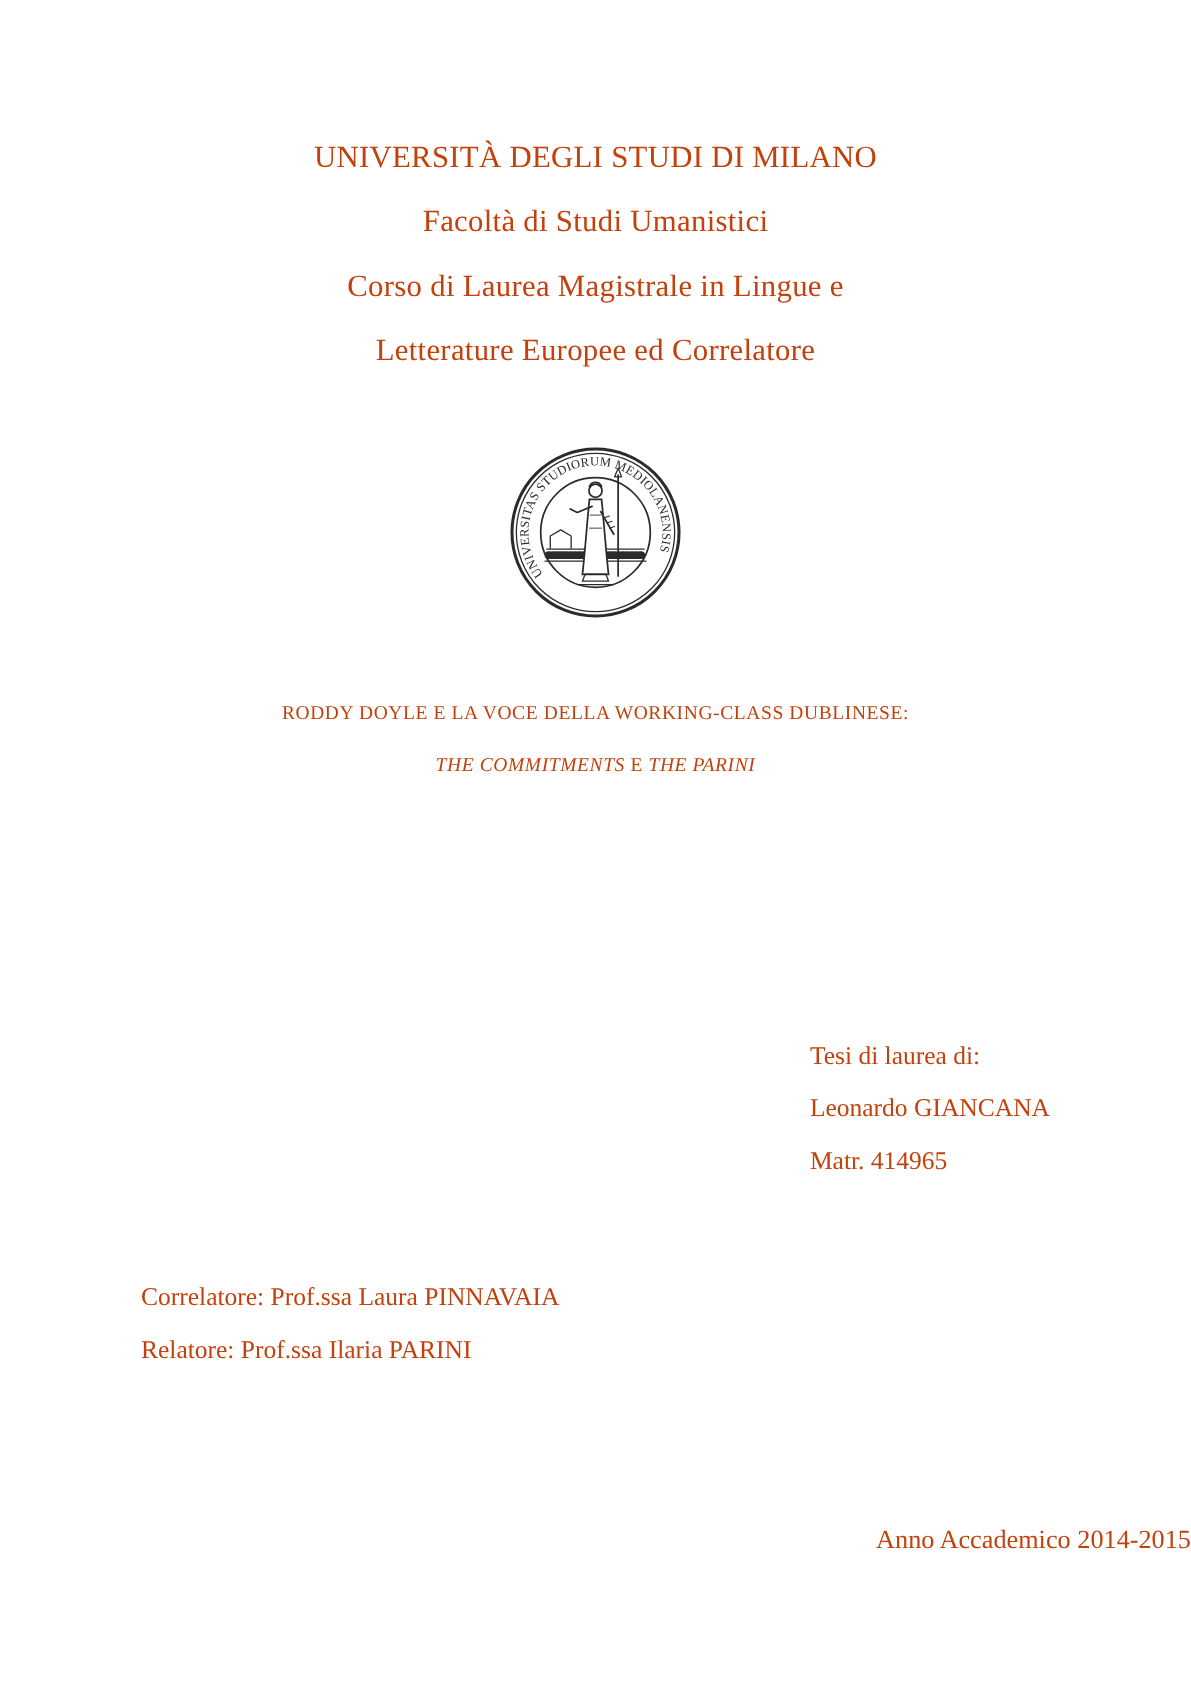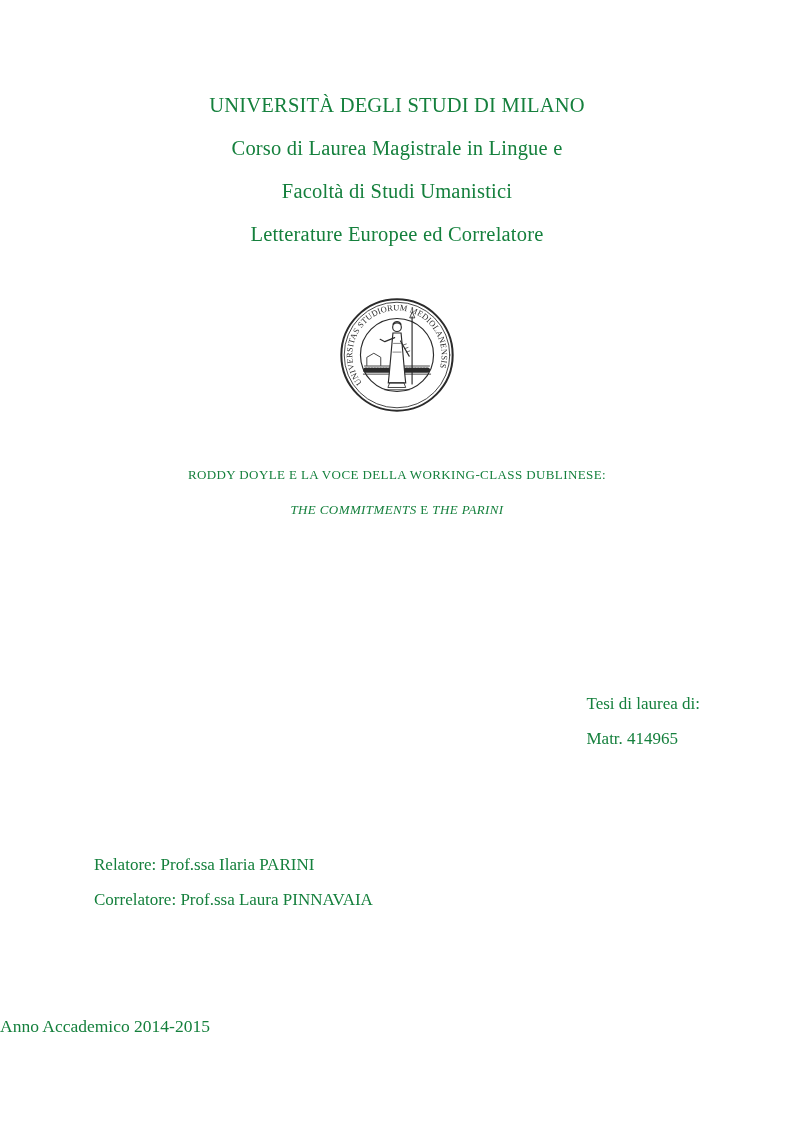--- a/index.html
+++ b/index.html
@@ -5,21 +5,21 @@
   html, body {
     margin: 0;
     padding: 0;
     background: #ffffff;
   }
   .page {
     position: relative;
     width: 794px;
     height: 1123px;
     background: #ffffff;
-    color: #15803d;
+    color: #c2410c;
     font-family: "Liberation Serif", "DejaVu Serif", serif;
     overflow: hidden;
   }
   .header {
     position: absolute;
     top: 84px;
     left: 0;
     width: 100%;
     text-align: center;
     font-size: 20.5px;
@@ -62,21 +62,21 @@
     left: 94px;
     text-align: left;
     font-size: 17px;
     line-height: 35px;
   }
   .footer {
     position: absolute;
     top: 1009px;
     left: 0;
     width: 100%;
-    text-align: left;
+    text-align: right;
     font-size: 17.5px;
     line-height: 35px;
   }
   svg .stroke {
     fill: none;
     stroke: #2b2b2b;
     stroke-linecap: round;
     stroke-linejoin: round;
   }
   svg .ring-text {
@@ -86,22 +86,22 @@
     fill: #2b2b2b;
   }
 </style>
 </head>
 <body>
 
 <div class="page">
 
   <header class="header">
     <div>UNIVERSITÀ DEGLI STUDI DI MILANO</div>
+    <div>Facoltà di Studi Umanistici</div>
     <div>Corso di Laurea Magistrale in Lingue e</div>
-    <div>Facoltà di Studi Umanistici</div>
     <div>Letterature Europee ed Correlatore</div>
   </header>
 
   <div class="seal">
     <svg viewBox="0 0 200 200" width="116" height="116">
       <circle class="stroke" cx="100" cy="100" r="96" stroke-width="3.5"></circle>
       <circle class="stroke" cx="100" cy="100" r="91" stroke-width="1.5"></circle>
       <circle class="stroke" cx="100" cy="100" r="63" stroke-width="2"></circle>
       <defs>
         <path id="sealArc" d="M 41,149.5 A 77,77 0 1 1 159,149.5" fill="none"></path>
@@ -133,23 +133,24 @@
     </svg>
   </div>
 
   <div class="thesis-title">
     <div>RODDY DOYLE E LA VOCE DELLA WORKING-CLASS DUBLINESE:</div>
     <div><em>THE COMMITMENTS</em><span> E </span><em>THE PARINI</em></div>
   </div>
 
   <div class="author-block">
     <div>Tesi di laurea di:</div>
+    <div>Leonardo GIANCANA</div>
     <div>Matr. 414965</div>
   </div>
 
   <div class="supervisors">
+    <div>Correlatore: Prof.ssa Laura PINNAVAIA</div>
     <div>Relatore: Prof.ssa Ilaria PARINI</div>
-    <div>Correlatore: Prof.ssa Laura PINNAVAIA</div>
   </div>
 
   <div class="footer">Anno Accademico 2014-2015</div>
 
 </div>
 
 </body></html>

